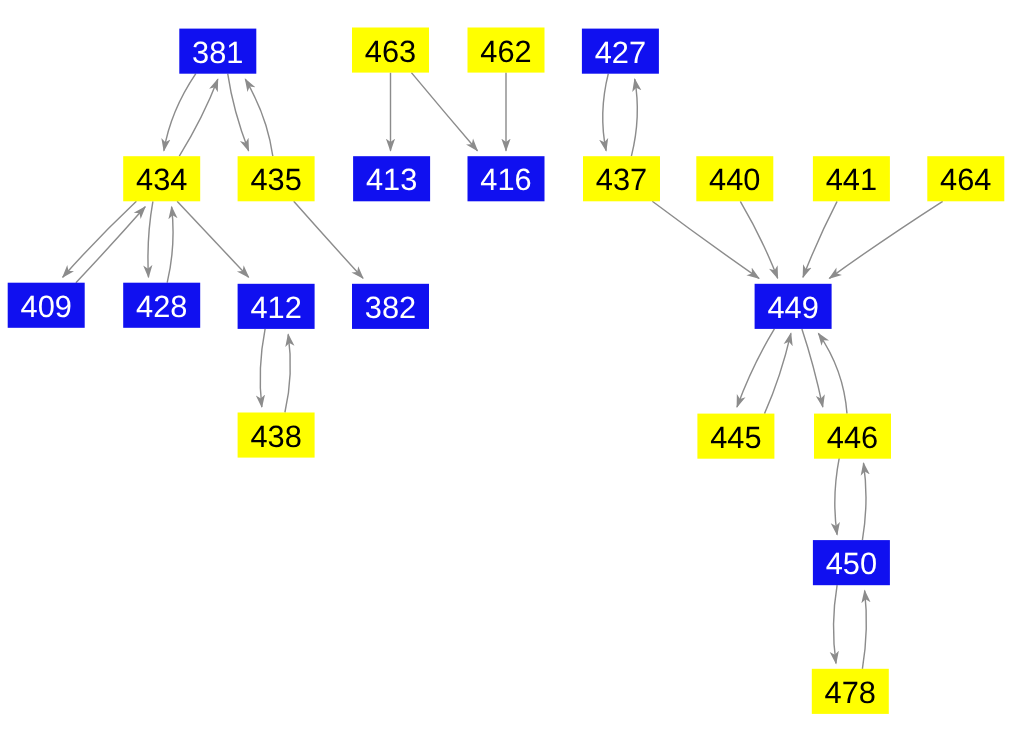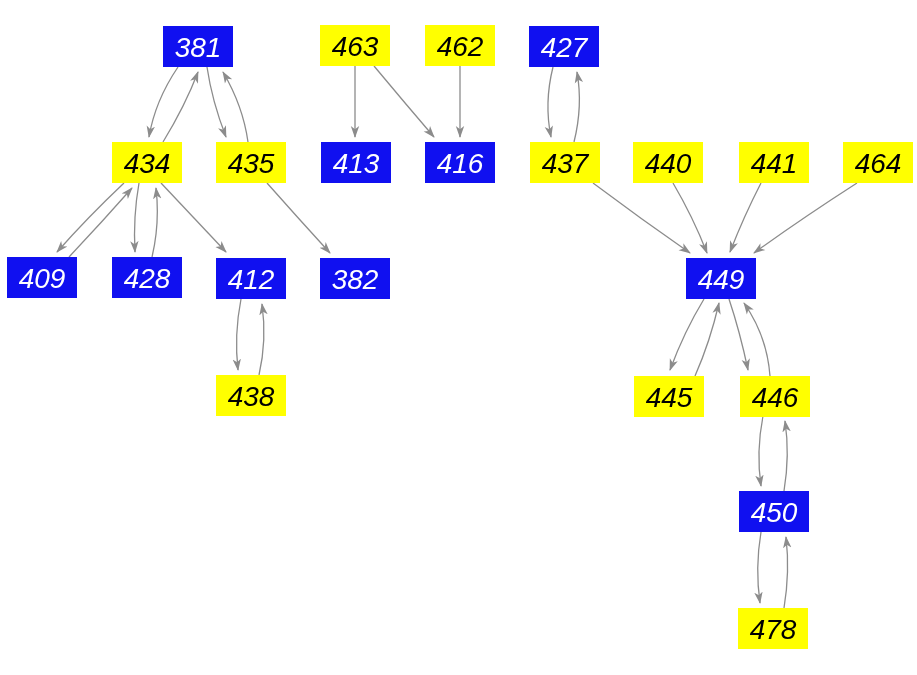--- a/index.html
+++ b/index.html
@@ -6,21 +6,20 @@
     margin: 0;
     padding: 0;
     background: #ffffff;
   }
   .stage {
     position: relative;
     width: 917px;
     height: 675px;
     background: #ffffff;
     overflow: hidden;
-    font-style: italic;
   }
   svg text {
     font-family: "Liberation Sans", "DejaVu Sans", sans-serif;
     font-size: 28px;
   }
   .edge {
     fill: none;
     stroke-width: 1.3px;
   }
 </style>

